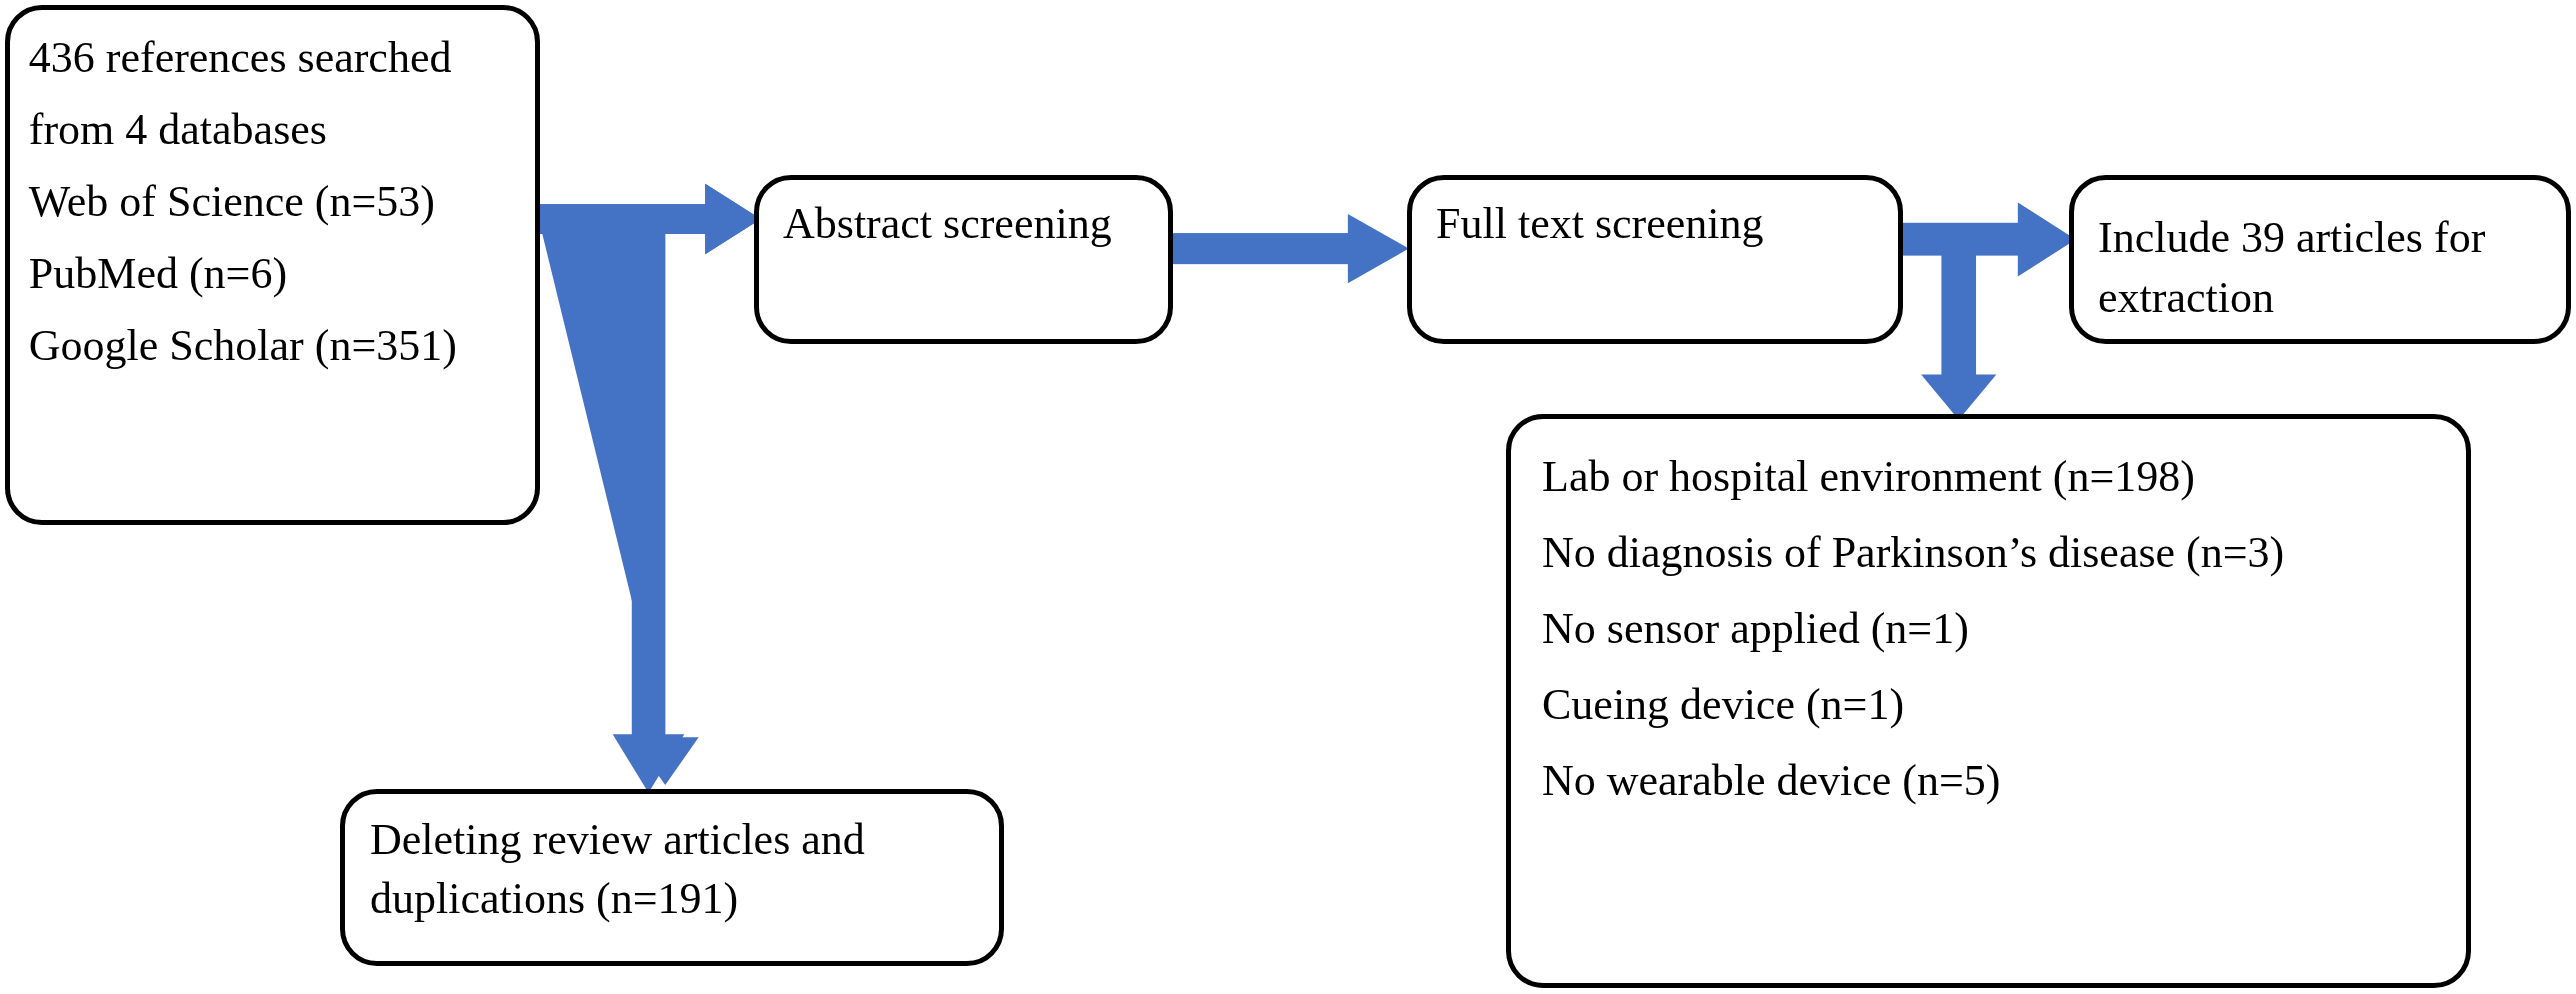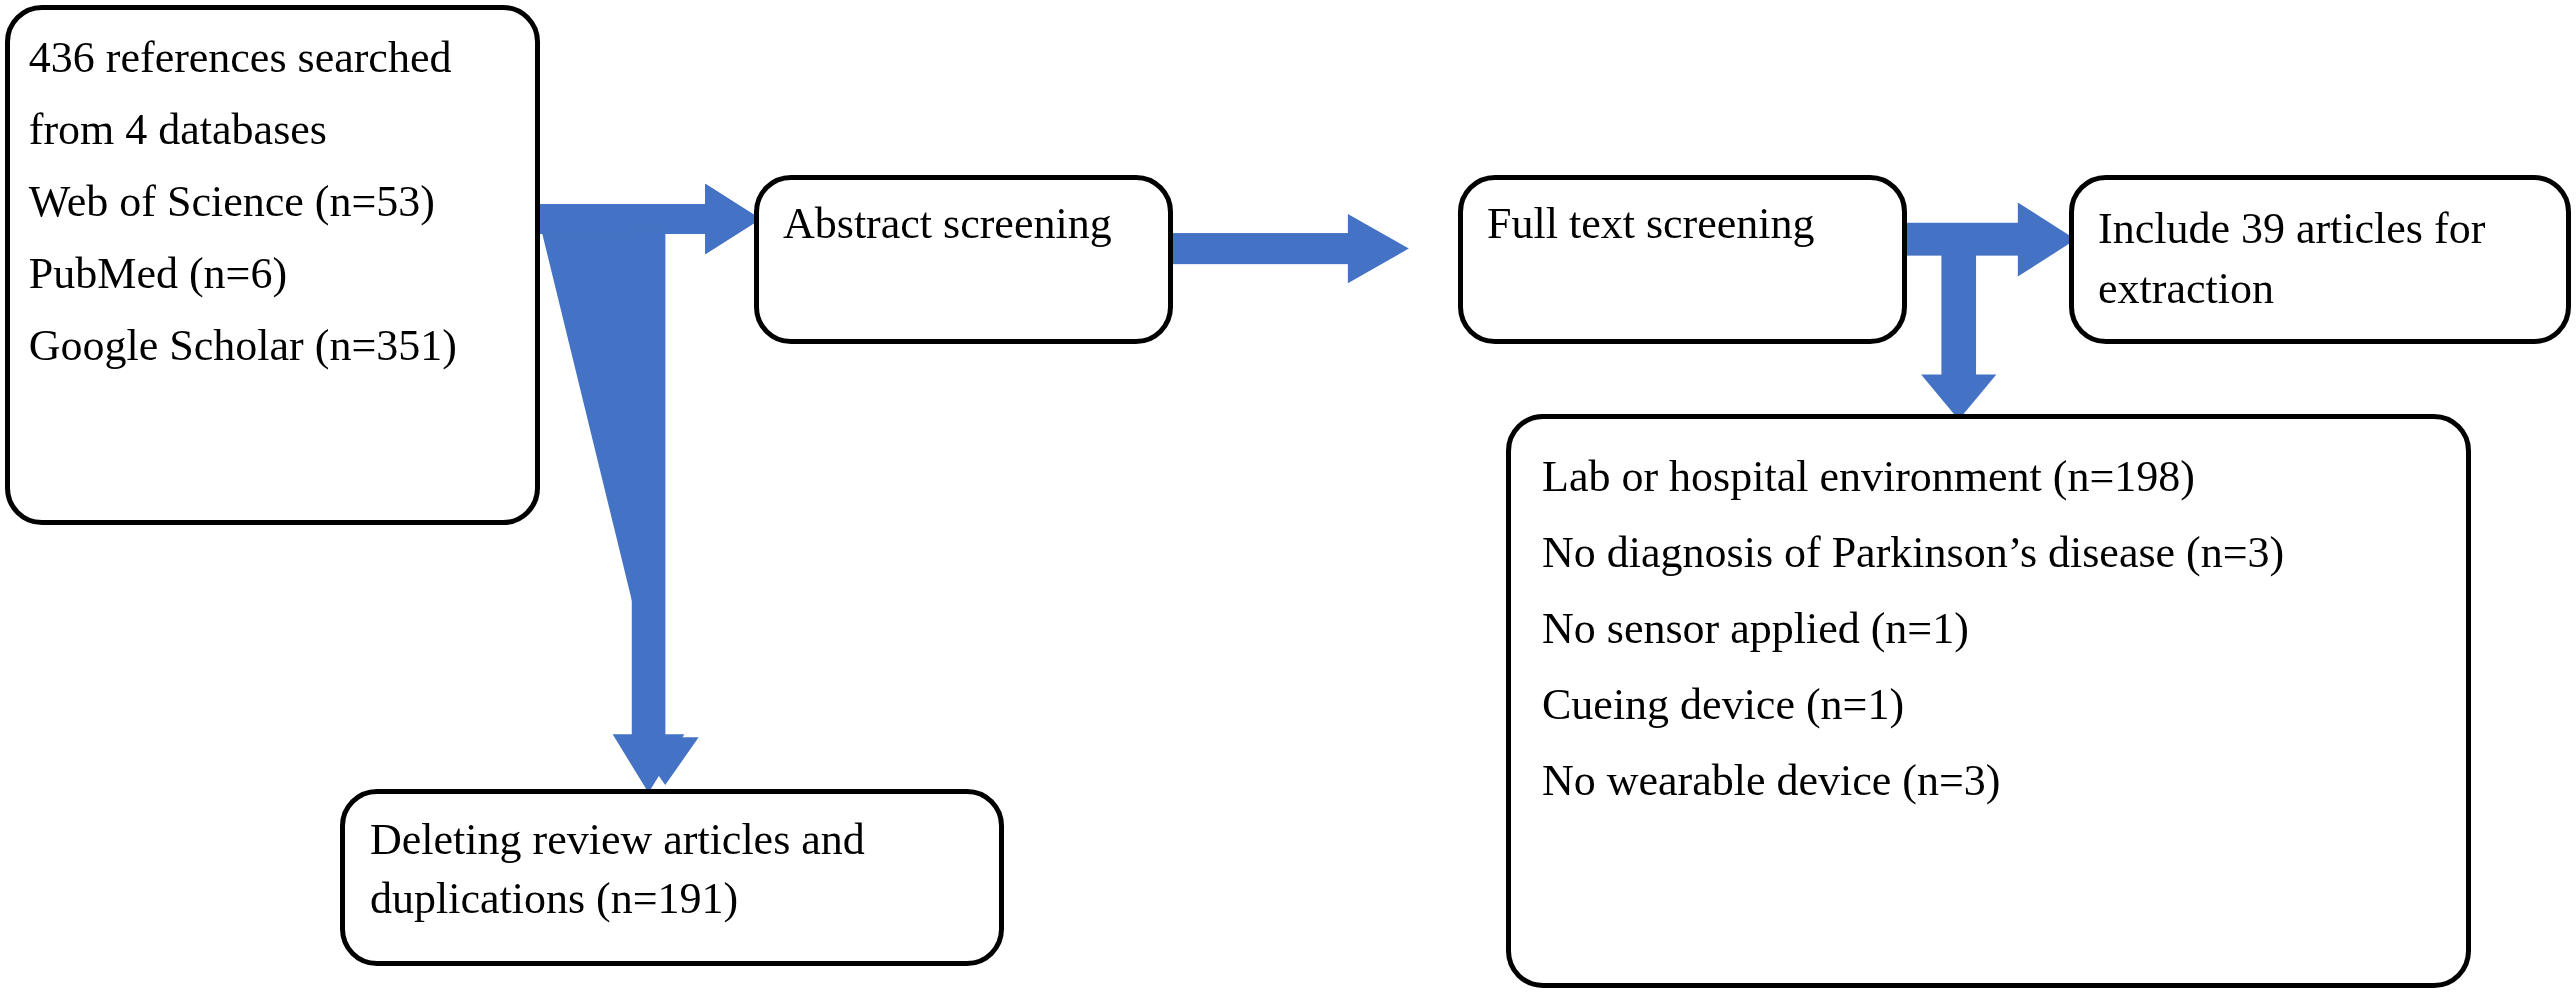--- a/index.html
+++ b/index.html
@@ -46,32 +46,32 @@
   }
   
   #box-abstract {
     left: 754px;
     top: 175px;
     width: 419px;
     height: 169px;
     padding: 21.5px 0 0 24px;
   }
   #box-fulltext {
-    left: 1458px;
+    left: 1407px;
     top: 175px;
-    width: 449px;
+    width: 496px;
     height: 169px;
     padding: 21.5px 0 0 24px;
   }
   #box-include {
     left: 2069px;
     top: 175px;
     width: 502px;
     height: 169px;
-    padding: 27px 0 0 24px;
+    padding: 36px 0 0 24px;
   }
   #box-abstract .line,
   #box-fulltext .line,
   #box-include .line {
     font-size: 44px;
     margin-bottom: 15.5px;
   }
   
   #box-deleting {
     left: 340px;
@@ -166,17 +166,17 @@
   <div class="box" id="box-deleting">
     <div class="line">Deleting review articles and</div>
     <div class="line">duplications (n=191)</div>
   </div>
 
   <div class="box" id="box-exclusion">
     <div class="line">Lab or hospital environment (n=198)</div>
     <div class="line">No diagnosis of Parkinson’s disease (n=3)</div>
     <div class="line">No sensor applied  (n=1)</div>
     <div class="line">Cueing device  (n=1)</div>
-    <div class="line">No wearable device (n=3)</div>
+    <div class="line">No wearable device (n=5)</div>
   </div>
 
 </div>
 
 
 </body></html>

